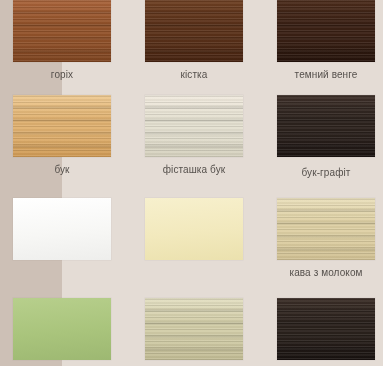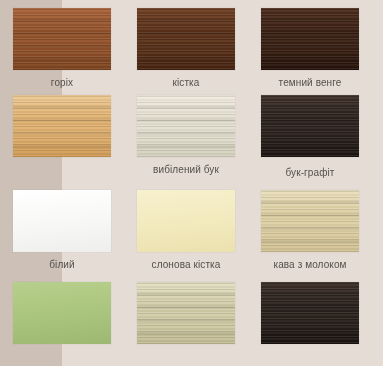--- a/index.html
+++ b/index.html
@@ -15,22 +15,23 @@
   
   #left-band{
     position:absolute;left:0;top:0;width:62px;height:366px;
     background:#cdc0b6;
   }
   #grid{
     position:absolute;left:0;top:0;width:383px;height:276px;
     display:grid;
     grid-template-columns:repeat(3,124px);
     grid-template-rows:87px 95px 92px 92px;
-    padding-left:13px;padding-top:8px;
+    padding-left:13px;
     box-sizing:border-box;
+    gap:8px;
   }
   .cell{
     width:124px;
     display:flex;flex-direction:column;align-items:flex-start;
   }
   .swatch{
     width:98px;height:62px;
     position:relative;overflow:hidden;
     box-shadow:0 0 0 0.5px rgba(0,0,0,0.05);
   }
@@ -71,48 +72,47 @@
       <div class="swatch" style="background: rgb(58, 32, 20);">
           <div class="grain" style="background: repeating-linear-gradient(0deg, rgba(0, 0, 0, 0.1) 0px, rgba(0, 0, 0, 0.1) 1px, rgba(255, 255, 255, 0.09) 1px, rgba(255, 255, 255, 0.09) 2px, rgba(0, 0, 0, 0.04) 2px, rgba(0, 0, 0, 0.04) 4px, rgba(255, 255, 255, 0.05) 4px, rgba(255, 255, 255, 0.05) 6px), repeating-linear-gradient(0deg, rgba(0, 0, 0, 0) 0px, rgba(0, 0, 0, 0) 9px, rgba(0, 0, 0, 0.13) 10px, rgba(0, 0, 0, 0) 13px), linear-gradient(rgb(76, 44, 27) 0%, rgb(58, 32, 20) 38%, rgb(58, 32, 20) 62%, rgb(36, 18, 10) 100%);"></div>
         </div>
       <div class="label wide" style="color: rgb(85, 80, 76);">темний венге</div>
     </div>
 
     <div class="cell">
       <div class="swatch" style="background: rgb(224, 177, 112);">
           <div class="grain" style="background: repeating-linear-gradient(0deg, rgba(0, 0, 0, 0.1) 0px, rgba(0, 0, 0, 0.1) 1px, rgba(255, 255, 255, 0.09) 1px, rgba(255, 255, 255, 0.09) 2px, rgba(0, 0, 0, 0.04) 2px, rgba(0, 0, 0, 0.04) 4px, rgba(255, 255, 255, 0.05) 4px, rgba(255, 255, 255, 0.05) 6px), repeating-linear-gradient(0deg, rgba(0, 0, 0, 0) 0px, rgba(0, 0, 0, 0) 9px, rgba(0, 0, 0, 0.13) 10px, rgba(0, 0, 0, 0) 13px), linear-gradient(rgb(238, 202, 147) 0%, rgb(224, 177, 112) 38%, rgb(224, 177, 112) 62%, rgb(207, 154, 85) 100%);"></div>
         </div>
+      <div class="label" style="color: rgb(85, 80, 76);">бук</div>
     </div>
 
     <div class="cell">
       <div class="swatch" style="background: rgb(228, 224, 208);">
           <div class="grain" style="background: repeating-linear-gradient(0deg, rgba(0, 0, 0, 0.1) 0px, rgba(0, 0, 0, 0.1) 1px, rgba(255, 255, 255, 0.09) 1px, rgba(255, 255, 255, 0.09) 2px, rgba(0, 0, 0, 0.04) 2px, rgba(0, 0, 0, 0.04) 4px, rgba(255, 255, 255, 0.05) 4px, rgba(255, 255, 255, 0.05) 6px), repeating-linear-gradient(0deg, rgba(0, 0, 0, 0) 0px, rgba(0, 0, 0, 0) 9px, rgba(0, 0, 0, 0.13) 10px, rgba(0, 0, 0, 0) 13px), linear-gradient(rgb(240, 234, 222) 0%, rgb(228, 224, 208) 38%, rgb(228, 224, 208) 62%, rgb(212, 208, 189) 100%);"></div>
         </div>
-      <div class="label wide" style="color: rgb(85, 80, 76);">вибілений бук</div>
+      <div class="label wide" style="color: rgb(85, 80, 76);">фісташка бук</div>
     </div>
 
     <div class="cell">
       <div class="swatch" style="background: rgb(44, 34, 29);">
           <div class="grain" style="background: repeating-linear-gradient(0deg, rgba(0, 0, 0, 0.1) 0px, rgba(0, 0, 0, 0.1) 1px, rgba(255, 255, 255, 0.09) 1px, rgba(255, 255, 255, 0.09) 2px, rgba(0, 0, 0, 0.04) 2px, rgba(0, 0, 0, 0.04) 4px, rgba(255, 255, 255, 0.05) 4px, rgba(255, 255, 255, 0.05) 6px), repeating-linear-gradient(0deg, rgba(0, 0, 0, 0) 0px, rgba(0, 0, 0, 0) 9px, rgba(0, 0, 0, 0.13) 10px, rgba(0, 0, 0, 0) 13px), linear-gradient(rgb(62, 48, 41) 0%, rgb(44, 34, 29) 38%, rgb(44, 34, 29) 62%, rgb(27, 20, 17) 100%);"></div>
         </div>
       <div class="label wide" style="color: rgb(85, 80, 76); margin-top: 10px;">бук-графіт</div>
     </div>
 
     <div class="cell">
       <div class="swatch" style="background: rgb(247, 247, 245);">
           <div class="grain" style="background: linear-gradient(175deg, rgb(255, 255, 255) 0%, rgb(247, 247, 245) 55%, rgb(238, 238, 236) 100%);"></div>
         </div>
-      <div class="label" style="color: rgb(85, 80, 76);">білий</div>
     </div>
 
     <div class="cell">
       <div class="swatch" style="background: rgb(242, 233, 189);">
           <div class="grain" style="background: linear-gradient(175deg, rgb(247, 240, 205) 0%, rgb(242, 233, 189) 55%, rgb(235, 225, 174) 100%);"></div>
         </div>
-      <div class="label wide" style="color: rgb(85, 80, 76);">слонова кістка</div>
     </div>
 
     <div class="cell">
       <div class="swatch" style="background: rgb(222, 208, 164);">
           <div class="grain" style="background: repeating-linear-gradient(0deg, rgba(0, 0, 0, 0.1) 0px, rgba(0, 0, 0, 0.1) 1px, rgba(255, 255, 255, 0.09) 1px, rgba(255, 255, 255, 0.09) 2px, rgba(0, 0, 0, 0.04) 2px, rgba(0, 0, 0, 0.04) 4px, rgba(255, 255, 255, 0.05) 4px, rgba(255, 255, 255, 0.05) 6px), repeating-linear-gradient(0deg, rgba(0, 0, 0, 0) 0px, rgba(0, 0, 0, 0) 9px, rgba(0, 0, 0, 0.13) 10px, rgba(0, 0, 0, 0) 13px), linear-gradient(rgb(234, 223, 187) 0%, rgb(222, 208, 164) 38%, rgb(222, 208, 164) 62%, rgb(208, 192, 147) 100%);"></div>
         </div>
       <div class="label wide" style="color: rgb(85, 80, 76);">кава з молоком</div>
     </div>
 
     <div class="cell">

